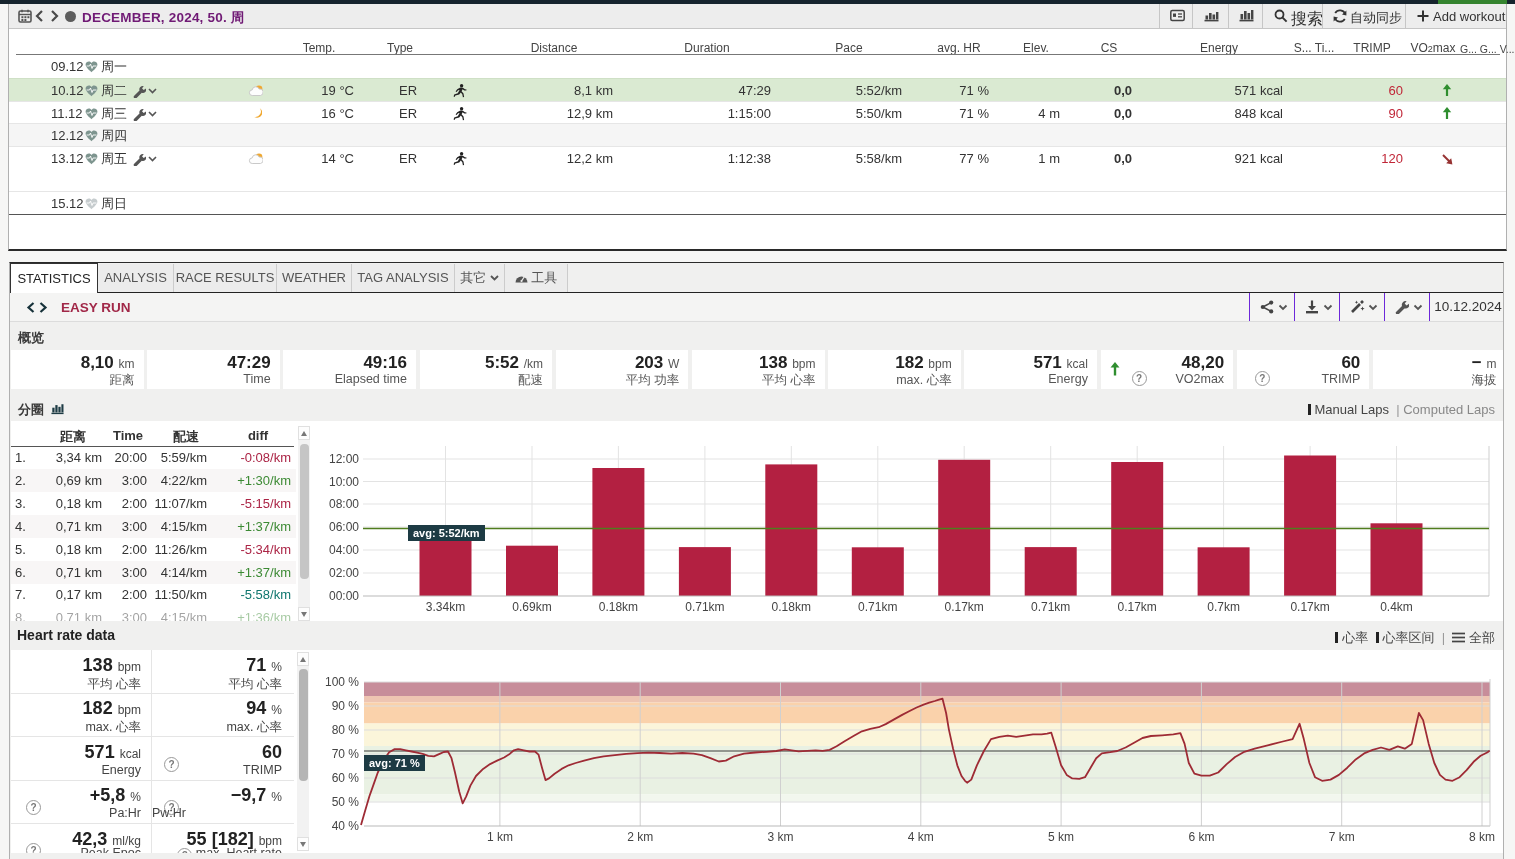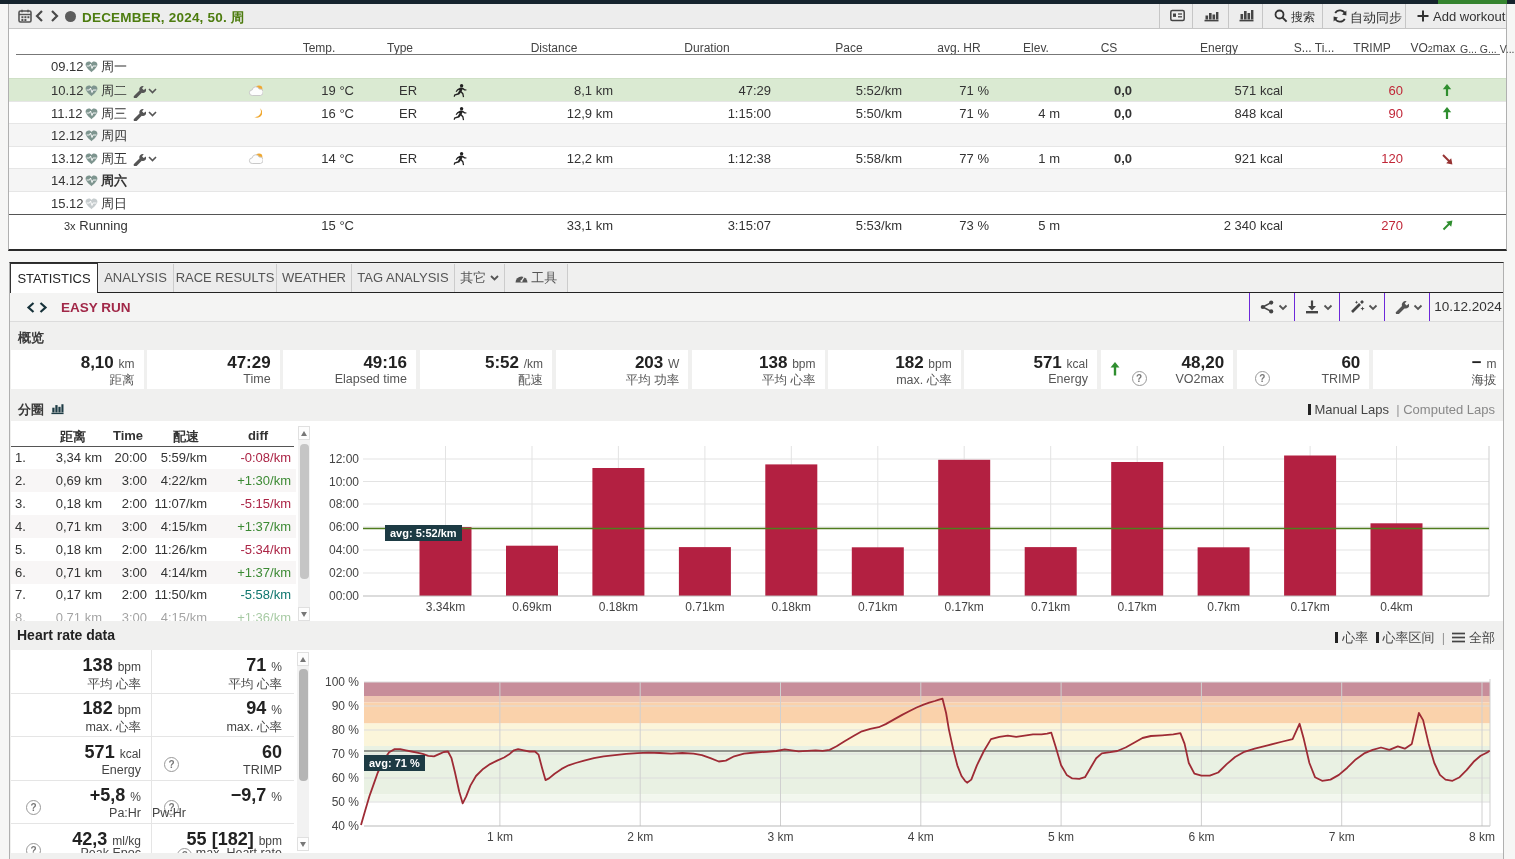--- a/index.html
+++ b/index.html
@@ -53,21 +53,21 @@
         <rect x="3.4" y="10" width="2" height="2" fill="#555"></rect>
         <rect x="6.4" y="10" width="2" height="2" fill="#555"></rect>
       </svg>
  <svg class="abs" style="left:25px;top:6px;" width="12" height="12" viewBox="0 0 12 12">
         <polyline points="8,1 3,6 8,11" fill="none" stroke="#4a4a4a" stroke-width="2.2"></polyline>
       </svg>
  <svg class="abs" style="left:39px;top:6px;" width="12" height="12" viewBox="0 0 12 12">
         <polyline points="4,1 9,6 4,11" fill="none" stroke="#4a4a4a" stroke-width="2.2"></polyline>
       </svg>
  <div class="abs" style="left:56px;top:7px;width:11px;height:11px;border-radius:50%;background:#5c5c5c;"></div>
- <div class="abs" style="left:73px;top:5px;font-size:13.5px;font-weight:bold;color:#4d7c0f;letter-spacing:.2px;">DECEMBER, 2024, 50. 周</div>
+ <div class="abs" style="left:73px;top:5px;font-size:13.5px;font-weight:bold;color:#701a75;letter-spacing:.2px;">DECEMBER, 2024, 50. 周</div>
 
  <div class="tbtn" style="left:1150px;width:33px;">
         <svg class="abs" style="left:10px;top:5px;" width="15" height="13" viewBox="0 0 15 13">
           <rect x="0.8" y="1.5" width="13.4" height="10" rx="1.5" fill="none" stroke="#444" stroke-width="1.5"></rect>
           <rect x="3" y="4.5" width="3" height="3.4" fill="#444"></rect>
           <line x1="8" y1="5" x2="12" y2="5" stroke="#444" stroke-width="1.3"></line>
           <line x1="8" y1="7.8" x2="12" y2="7.8" stroke="#444" stroke-width="1.3"></line>
         </svg>
       </div>
  <div class="tbtn" style="left:1183px;width:36px;">
@@ -86,21 +86,21 @@
           <rect x="5" y="2" width="2.6" height="8.5" fill="#444"></rect>
           <rect x="8.5" y="4" width="2.6" height="6.5" fill="#444"></rect>
           <rect x="12" y="1" width="2.4" height="9.5" fill="#444"></rect>
         </svg>
       </div>
  <div class="tbtn" style="left:1253px;width:60px;">
         <svg class="abs" style="left:11px;top:5px;" width="14" height="14" viewBox="0 0 14 14">
           <circle cx="5.5" cy="5.5" r="4" fill="none" stroke="#333" stroke-width="1.8"></circle>
           <line x1="8.6" y1="8.6" x2="12.6" y2="12.6" stroke="#333" stroke-width="2"></line>
         </svg>
-        <span class="abs" style="left:28px;top:5px;font-size:12px;color:#333;">搜索</span>
+        <span class="abs" style="left:28px;top:5px;font-size:16px;color:#333;">搜索</span>
       </div>
  <div class="tbtn" style="left:1313px;width:83px;">
         <svg class="abs" style="left:10px;top:5px;" width="14" height="14" viewBox="0 0 14 14">
           <path d="M12.3 5.2 A5.6 5.6 0 0 0 2.2 4" fill="none" stroke="#333" stroke-width="1.8"></path>
           <polygon points="13.4,1.6 13.4,6.4 9,5.4" fill="#333"></polygon>
           <path d="M1.7 8.8 A5.6 5.6 0 0 0 11.8 10" fill="none" stroke="#333" stroke-width="1.8"></path>
           <polygon points="0.6,12.4 0.6,7.6 5,8.6" fill="#333"></polygon>
         </svg>
         <span class="abs" style="left:27px;top:5px;font-size:13px;color:#333;">自动同步</span>
       </div>
@@ -255,50 +255,28 @@
  <div class="cell r" style="left:900px;width:80px;">77 %</div>
  <div class="cell r" style="left:971px;width:80px;">1 m</div>
  <div class="cell r" style="left:1043px;width:80px;font-weight:bold;">0,0</div>
  <div class="cell r" style="left:1154px;width:120px;">921 kcal</div>
  <div class="cell r" style="left:1314px;width:80px;color:#c02637;">120</div>
  <svg class="abs" style="left:1433px;top:7px;" width="11" height="11" viewBox="0 0 11 11">
         <line x1="1" y1="1" x2="7.5" y2="7.5" stroke="#973333" stroke-width="2"></line>
         <polygon points="10.4,10.4 4.2,9.2 9.2,4.2" fill="#973333"></polygon>
       </svg>
 </div>
-<div class="wrow" style="top:164px;background:#f5f5f5;">
- <div class="cell" style="left:42px;">14.12</div>
- <svg class="abs" style="left:76px;top:6px;" width="13" height="12" viewBox="0 0 13 12">
-        <use href="#hg" fill="#7e958f"></use>
-      </svg>
- <div class="cell" style="left:92px;font-weight:bold;">周六</div>
-</div>
 <div class="wrow" style="top:186.5px;">
  <div class="cell" style="left:42px;">15.12</div>
  <svg class="abs" style="left:76px;top:6px;" width="13" height="12" viewBox="0 0 13 12">
         <use href="#hg" fill="#c6ccce"></use>
       </svg>
  <div class="cell" style="left:92px;">周日</div>
 </div>
 <div class="abs" style="left:0px;top:209.5px;width:1497px;border-top:1px solid #555;"></div>
-<div class="wrow" style="top:210px;border-top:none;">
- <div class="cell" style="left:55px;"><span style="font-size:11px;">3x</span> Running</div>
- <div class="cell r" style="left:265px;width:80px;">15 °C</div>
- <div class="cell r" style="left:504px;width:100px;">33,1 km</div>
- <div class="cell r" style="left:662px;width:100px;">3:15:07</div>
- <div class="cell r" style="left:793px;width:100px;">5:53/km</div>
- <div class="cell r" style="left:900px;width:80px;">73 %</div>
- <div class="cell r" style="left:971px;width:80px;">5 m</div>
- <div class="cell r" style="left:1154px;width:120px;">2 340 kcal</div>
- <div class="cell r" style="left:1314px;width:80px;color:#c02637;">270</div>
- <svg class="abs" style="left:1433px;top:6px;" width="11" height="11" viewBox="0 0 11 11">
-        <line x1="1.5" y1="9.5" x2="8" y2="3" stroke="#2f8e2f" stroke-width="2"></line>
-        <polygon points="10.4,0.6 9.2,6.8 4.2,1.8" fill="#2f8e2f"></polygon>
-      </svg>
-</div>
 </div>
 
 <div id="stat">
 <div class="abs" style="left:0;top:0;width:1495px;height:29px;border-bottom:1px solid #222;background:#f0f0ef;"></div>
 <div class="tab" style="left:88px;width:75px;">ANALYSIS</div>
 <div class="tab" style="left:164px;width:102px;">RACE RESULTS</div>
 <div class="tab" style="left:267px;width:74px;">WEATHER</div>
 <div class="tab" style="left:342px;width:102px;">TAG ANALYSIS</div>
 <div class="tab" style="left:445px;width:49px;">其它 <svg style="display:inline-block;vertical-align:1px;" width="9" height="6" viewBox="0 0 9 6">
         <polyline points="1,1 4.5,4.5 8,1" fill="none" stroke="#555" stroke-width="1.8"></polyline>
@@ -554,21 +532,21 @@
         <text x="482.3" y="190">0.18km</text>
         <text x="568.8" y="190">0.71km</text>
         <text x="655.2" y="190">0.17km</text>
         <text x="741.7" y="190">0.71km</text>
         <text x="828.2" y="190">0.17km</text>
         <text x="914.6" y="190">0.7km</text>
         <text x="1001.1" y="190">0.17km</text>
         <text x="1087.5" y="190">0.4km</text>
  </g>
 </svg>
-<div class="tip" style="left:375px;top:262px;">avg: 5:52/km</div>
+<div class="tip" style="left:398px;top:262px;">avg: 5:52/km</div>
 <div class="abs" style="left:7px;top:364px;font-size:14px;font-weight:bold;color:#222;">Heart rate data</div>
 <div class="abs" style="right:8px;top:366px;font-size:13px;color:#444;"><span class="tgl"></span>心率&nbsp; <span class="tgl"></span>心率区间&nbsp; <span class="sep">|</span>&nbsp; <svg style="display:inline-block;vertical-align:-1px;" width="13" height="11" viewBox="0 0 13 11">
         <g stroke="#444" stroke-width="1.7">
           <line x1="0" y1="1.5" x2="13" y2="1.5"></line>
           <line x1="0" y1="5.5" x2="13" y2="5.5"></line>
           <line x1="0" y1="9.5" x2="13" y2="9.5"></line>
         </g>
       </svg> 全部</div>
 
 <div class="abs" style="left:1px;top:387px;width:1493px;height:203px;background:#fff;overflow:hidden;">

